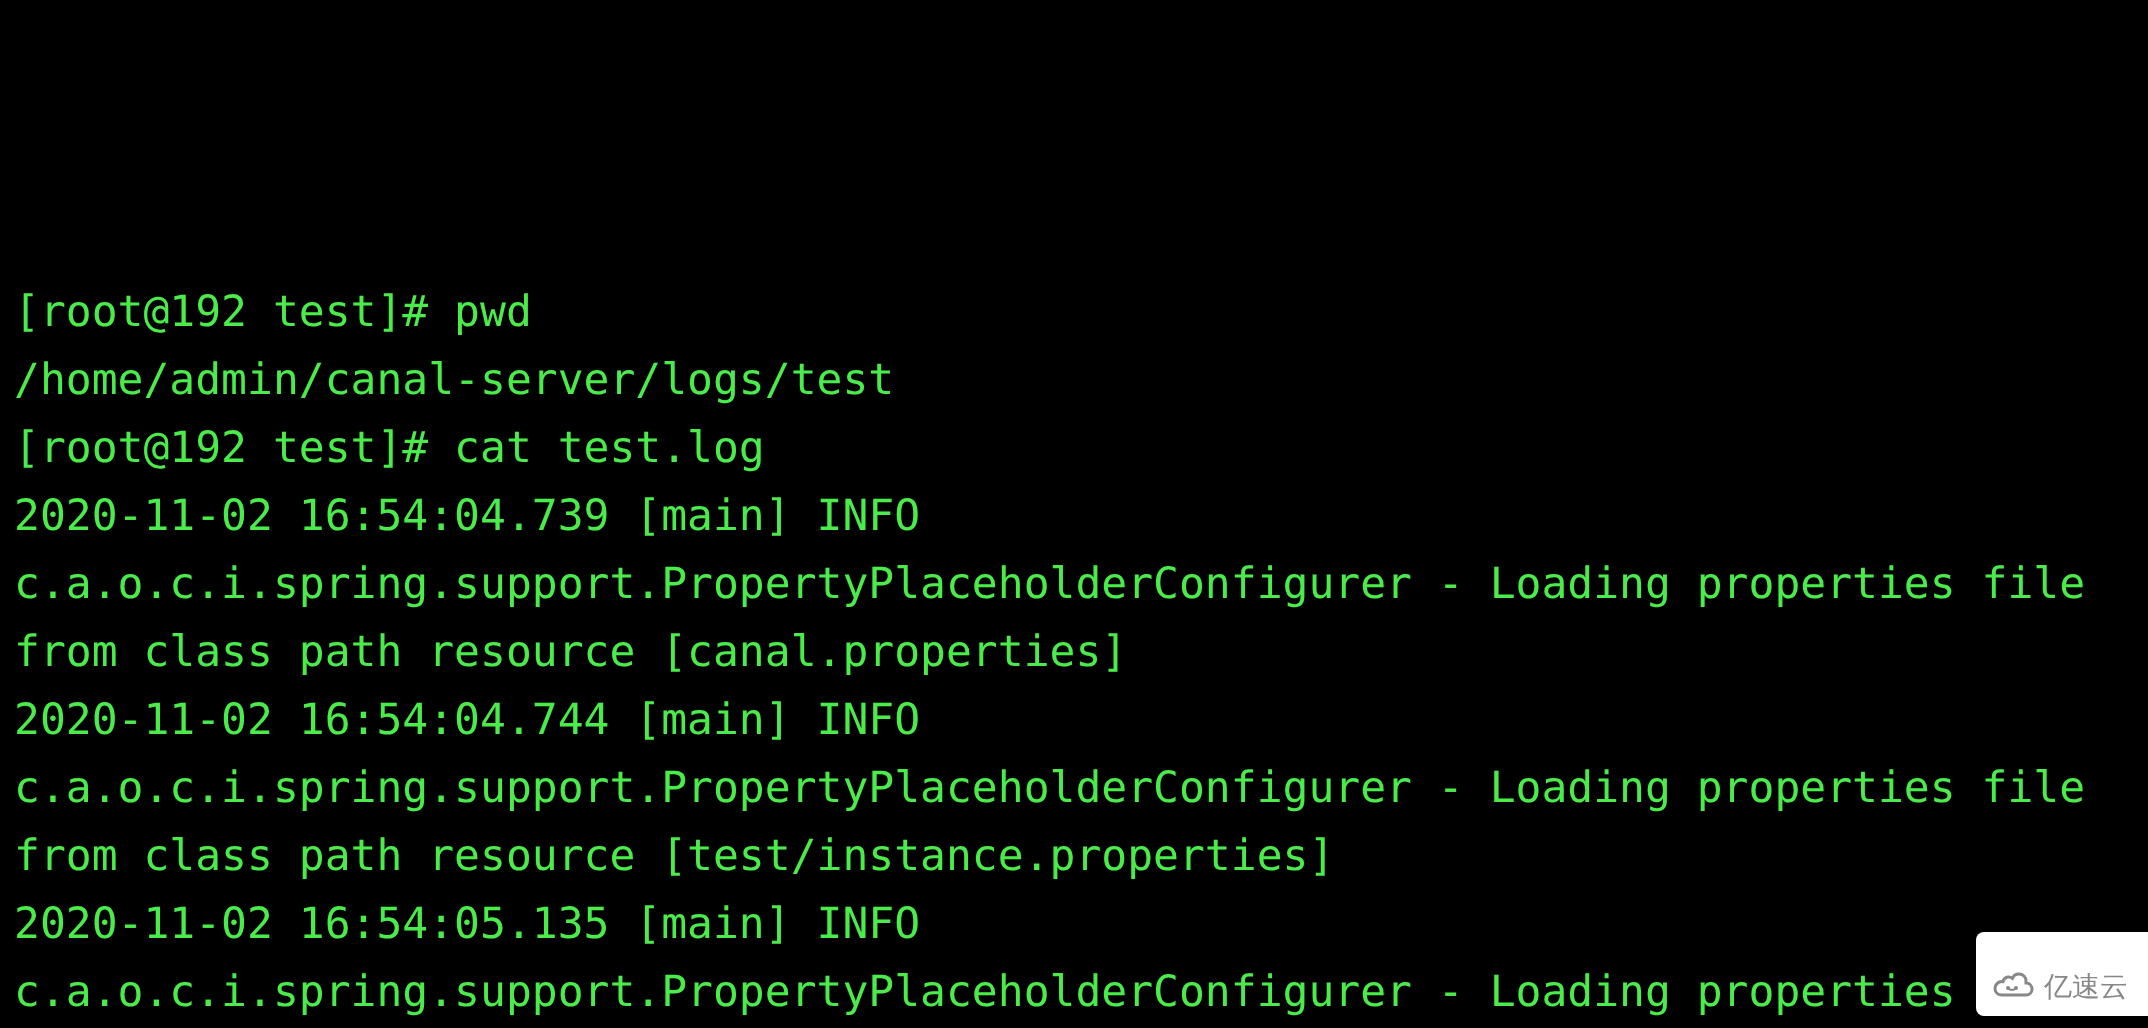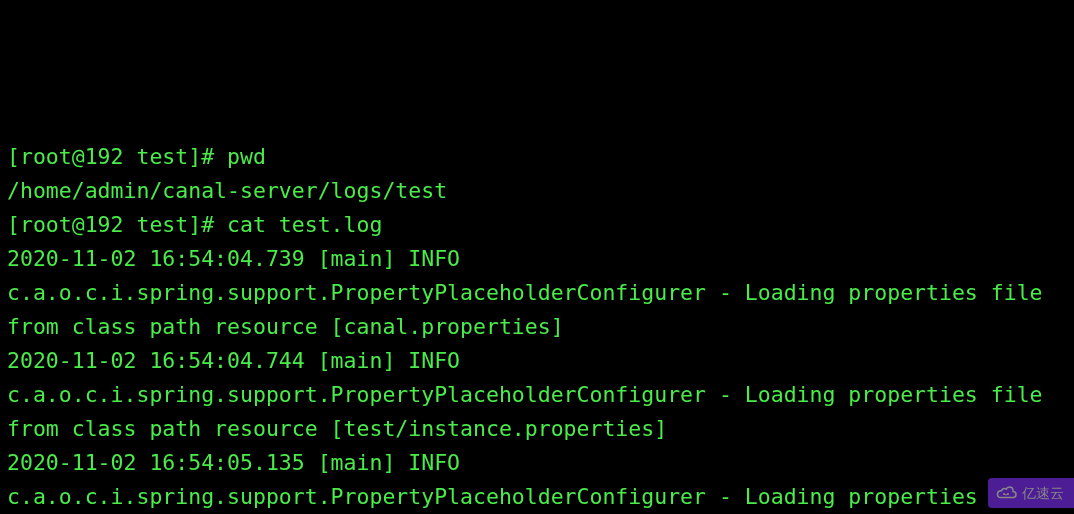--- a/index.html
+++ b/index.html
@@ -21,25 +21,25 @@
       word-wrap: break-word;
       white-space: pre-wrap;
     }
     .terminal-line {
       display: block;
     }
     .watermark {
       position: absolute;
       bottom: 6px;
       right: 0;
-      background-color: #4c1d95;
+      background-color: #ffffff;
       color: #888888;
       font-family: Arial, sans-serif;
       font-size: 14px;
-      padding: 4px 10px 4px 8px;
+      padding: 16px 10px 4px 8px;
       border-radius: 4px 0 0 4px;
       display: flex;
       align-items: center;
       gap: 4px;
     }
     .watermark-icon {
       display: inline-flex;
       align-items: center;
     }
   </style>

